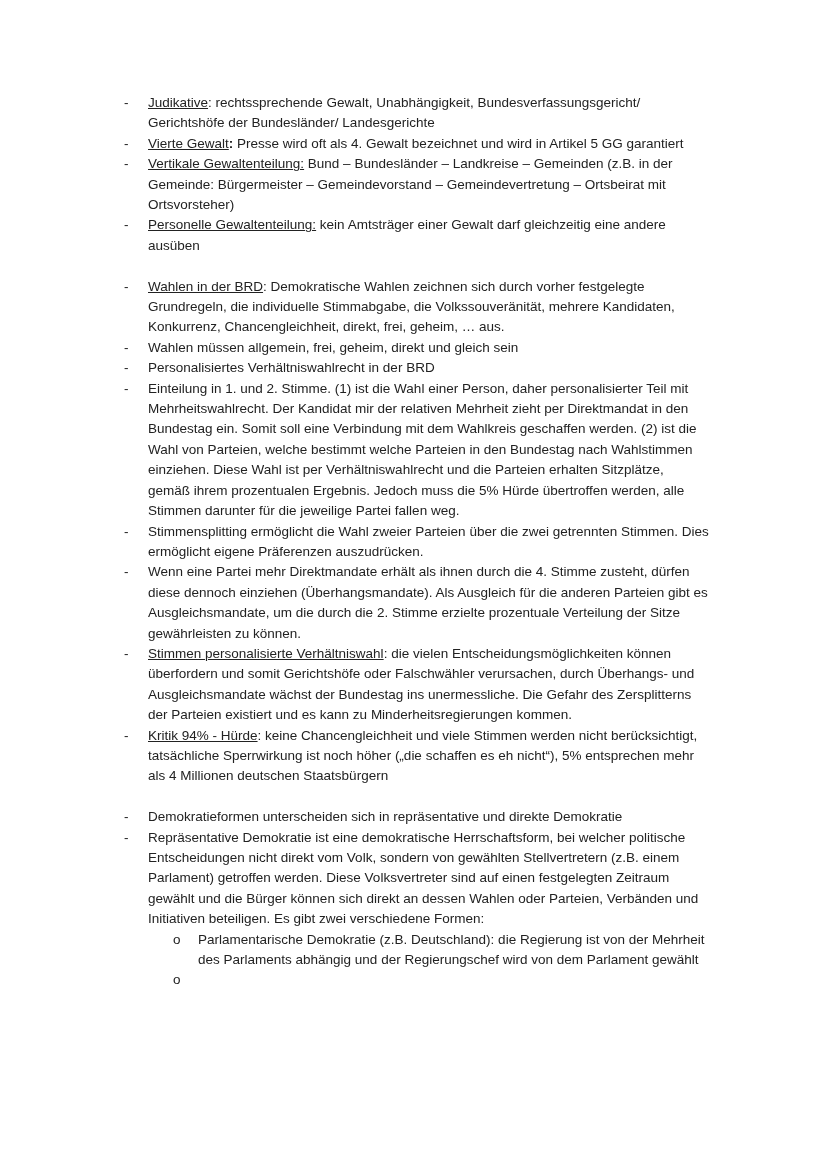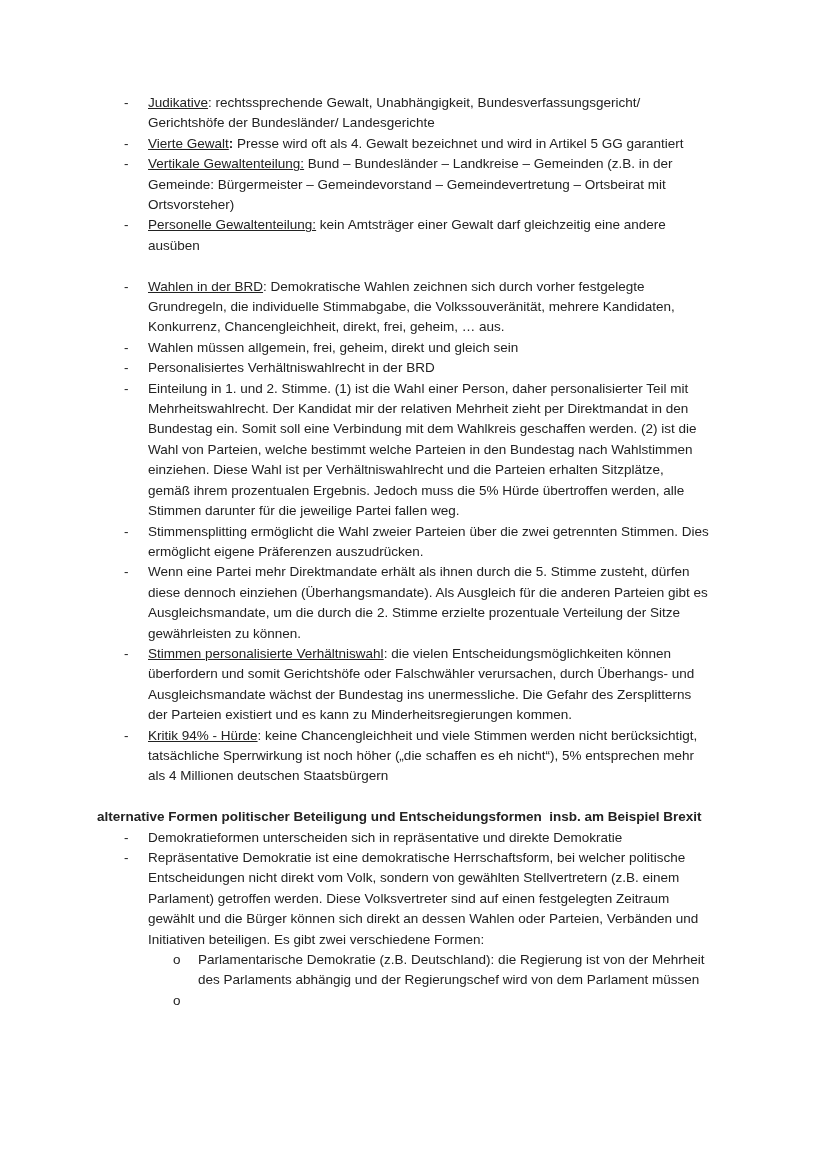--- a/index.html
+++ b/index.html
@@ -78,46 +78,45 @@
         <div class="li lvl1">
           <span class="marker">-</span>
           <span class="txt"><span>Einteilung in 1. und 2. Stimme. (1) ist die Wahl einer Person, daher personalisierter Teil mit Mehrheitswahlrecht. Der Kandidat mir der relativen Mehrheit zieht per Direktmandat in den Bundestag ein. Somit soll eine Verbindung mit dem Wahlkreis geschaffen werden. (2) ist die Wahl von Parteien, welche bestimmt welche Parteien in den Bundestag nach Wahlstimmen einziehen. Diese Wahl ist per Verhältniswahlrecht und die Parteien erhalten Sitzplätze, gemäß ihrem prozentualen Ergebnis. Jedoch muss die 5% Hürde übertroffen werden, alle Stimmen darunter für die jeweilige Partei fallen weg.</span></span>
         </div>
         <div class="li lvl1">
           <span class="marker">-</span>
           <span class="txt"><span>Stimmensplitting ermöglicht die Wahl zweier Parteien über die zwei getrennten Stimmen. Dies ermöglicht eigene Präferenzen auszudrücken.</span></span>
         </div>
         <div class="li lvl1">
           <span class="marker">-</span>
-          <span class="txt"><span>Wenn eine Partei mehr Direktmandate erhält als ihnen durch die 5. Stimme zusteht, dürfen diese dennoch einziehen (Überhangsmandate). Als Ausgleich für die anderen Parteien gibt es Ausgleichsmandate, um die durch die 2. Stimme erzielte prozentuale Verteilung der Sitze gewährleisten zu können.</span></span>
+          <span class="txt"><span>Wenn eine Partei mehr Direktmandate erhält als ihnen durch die 4. Stimme zusteht, dürfen diese dennoch einziehen (Überhangsmandate). Als Ausgleich für die anderen Parteien gibt es Ausgleichsmandate, um die durch die 2. Stimme erzielte prozentuale Verteilung der Sitze gewährleisten zu können.</span></span>
         </div>
         <div class="li lvl1">
           <span class="marker">-</span>
           <span class="txt"><span class="u ">Stimmen personalisierte Verhältniswahl</span><span>: die vielen Entscheidungsmöglichkeiten können überfordern und somit Gerichtshöfe oder Falschwähler verursachen, durch Überhangs- und Ausgleichsmandate wächst der Bundestag ins unermessliche. Die Gefahr des Zersplitterns der Parteien existiert und es kann zu Minderheitsregierungen kommen.</span></span>
         </div>
         <div class="li lvl1">
           <span class="marker">-</span>
           <span class="txt"><span class="u ">Kritik 94% - Hürde</span><span>: keine Chancengleichheit und viele Stimmen werden nicht berücksichtigt, tatsächliche Sperrwirkung ist noch höher („die schaffen es eh nicht“), 5% entsprechen mehr als 4 Millionen deutschen Staatsbürgern</span></span>
         </div>
       </div>
       <div class="spacer"></div>
       <div class="heading">
-        <div class="heading-line">alternative Formen politischer Beteiligung und Entscheidungsformen  insb. am Beispiel Brexit</div>
       </div>
       <div class="list">
         <div class="li lvl1">
           <span class="marker">-</span>
           <span class="txt"><span>Demokratieformen unterscheiden sich in repräsentative und direkte Demokratie</span></span>
         </div>
         <div class="li lvl1">
           <span class="marker">-</span>
           <span class="txt"><span>Repräsentative Demokratie ist eine demokratische Herrschaftsform, bei welcher politische Entscheidungen nicht direkt vom Volk, sondern von gewählten Stellvertretern (z.B. einem Parlament) getroffen werden. Diese Volksvertreter sind auf einen festgelegten Zeitraum gewählt und die Bürger können sich direkt an dessen Wahlen oder Parteien, Verbänden und Initiativen beteiligen. Es gibt zwei verschiedene Formen:</span></span>
         </div>
         <div class="li lvl2">
           <span class="marker">o</span>
-          <span class="txt"><span>Parlamentarische Demokratie (z.B. Deutschland): die Regierung ist von der Mehrheit des Parlaments abhängig und der Regierungschef wird von dem Parlament müssen</span></span>
+          <span class="txt"><span>Parlamentarische Demokratie (z.B. Deutschland): die Regierung ist von der Mehrheit des Parlaments abhängig und der Regierungschef wird von dem Parlament gewählt</span></span>
         </div>
         <div class="li lvl2">
           <span class="marker">o</span>
         </div>
       </div>
     </div>
 </div>
 
 </body></html>

